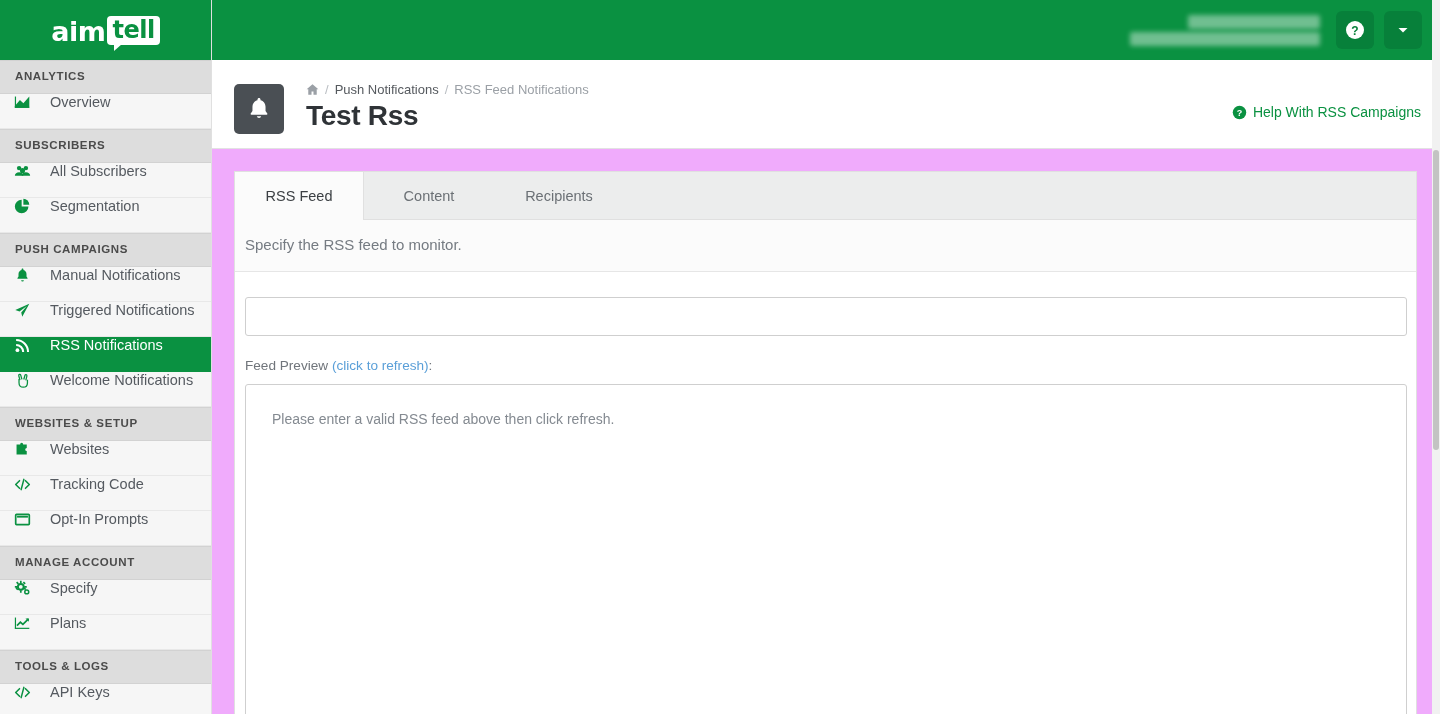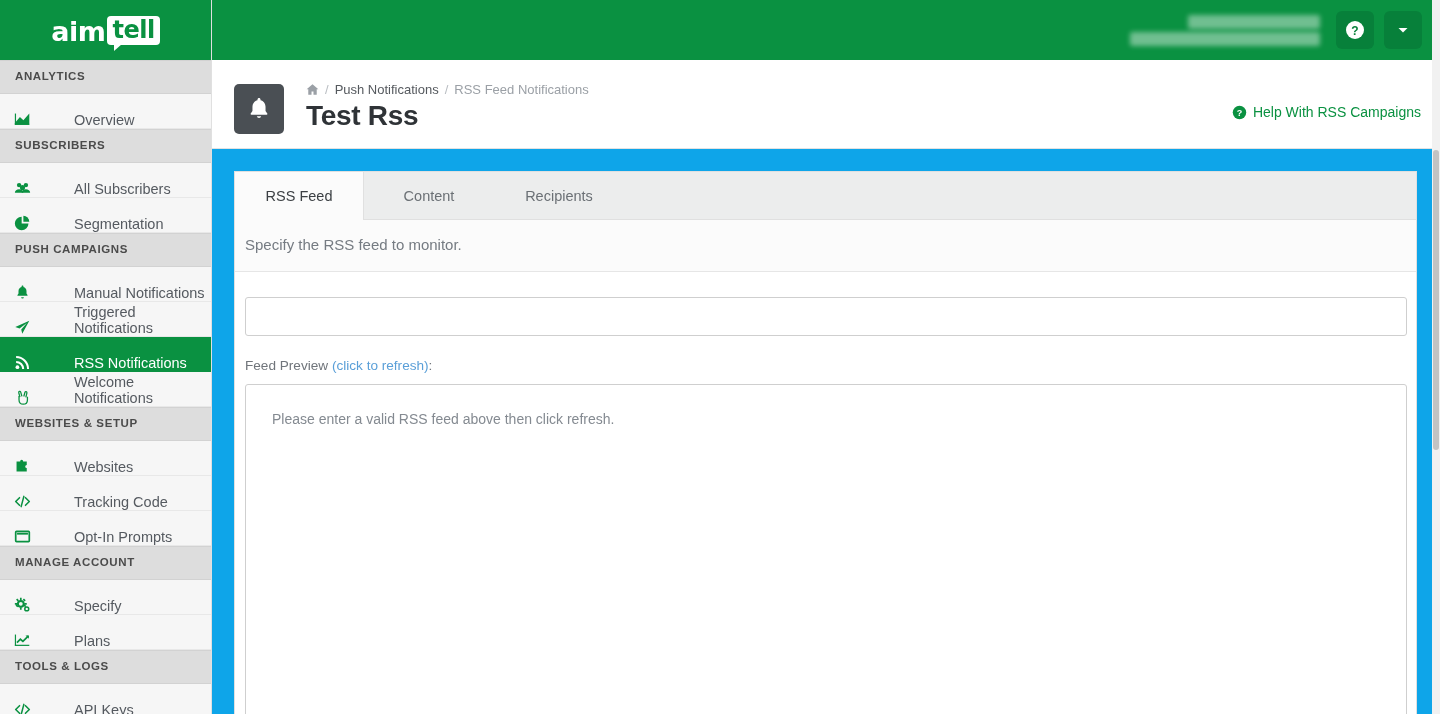--- a/index.html
+++ b/index.html
@@ -50,29 +50,28 @@
     background: #dddddd;
     color: #4b4b4b;
     font-size: 11.5px; font-weight: bold;
     letter-spacing: 0.6px;
     padding: 9px 0 9px 15px;
     height: 34px;
     border-bottom: 1px solid #d2d2d2;
     border-top: 1px solid #d2d2d2;
   }
   .nav-item {
-    display: flex; align-items: flex-end;
+    display: flex; align-items: flex-start;
     height: 35px;
     padding-left: 14px;
     font-size: 14.5px;
     color: #555a60;
     background: #f6f6f6;
     border-bottom: 1px solid #e8e8e8;
     cursor: pointer;
-    gap: 24px;
   }
   .nav-item .ni-icon {
     width: 28px; min-width: 28px;
     display: flex; align-items: center; justify-content: flex-start;
     color: #0a9141;
   }
   .nav-item .ni-label { padding-left: 8px; }
   .nav-item.active {
     background: #0a9141; color: #ffffff;
     border-bottom: 1px solid #0a9141;
@@ -139,21 +138,21 @@
     position: absolute; right: 19px; top: 44px;
     font-size: 14px; color: #0a9141;
     display: flex; align-items: center; gap: 6px;
     cursor: pointer;
   }
 
   
   #content {
     position: absolute; left: 212px; top: 149px;
     width: 1228px; height: 565px;
-    background: #0ea5e9;
+    background: #f0abfc;
     overflow: hidden;
     text-decoration: underline;
   }
   #panel {
     position: absolute; left: 22px; top: 22px;
     width: 1183px; min-height: 560px;
     background: #ffffff;
     border: 1px solid #e0e0e0;
   }
   #tabbar {

